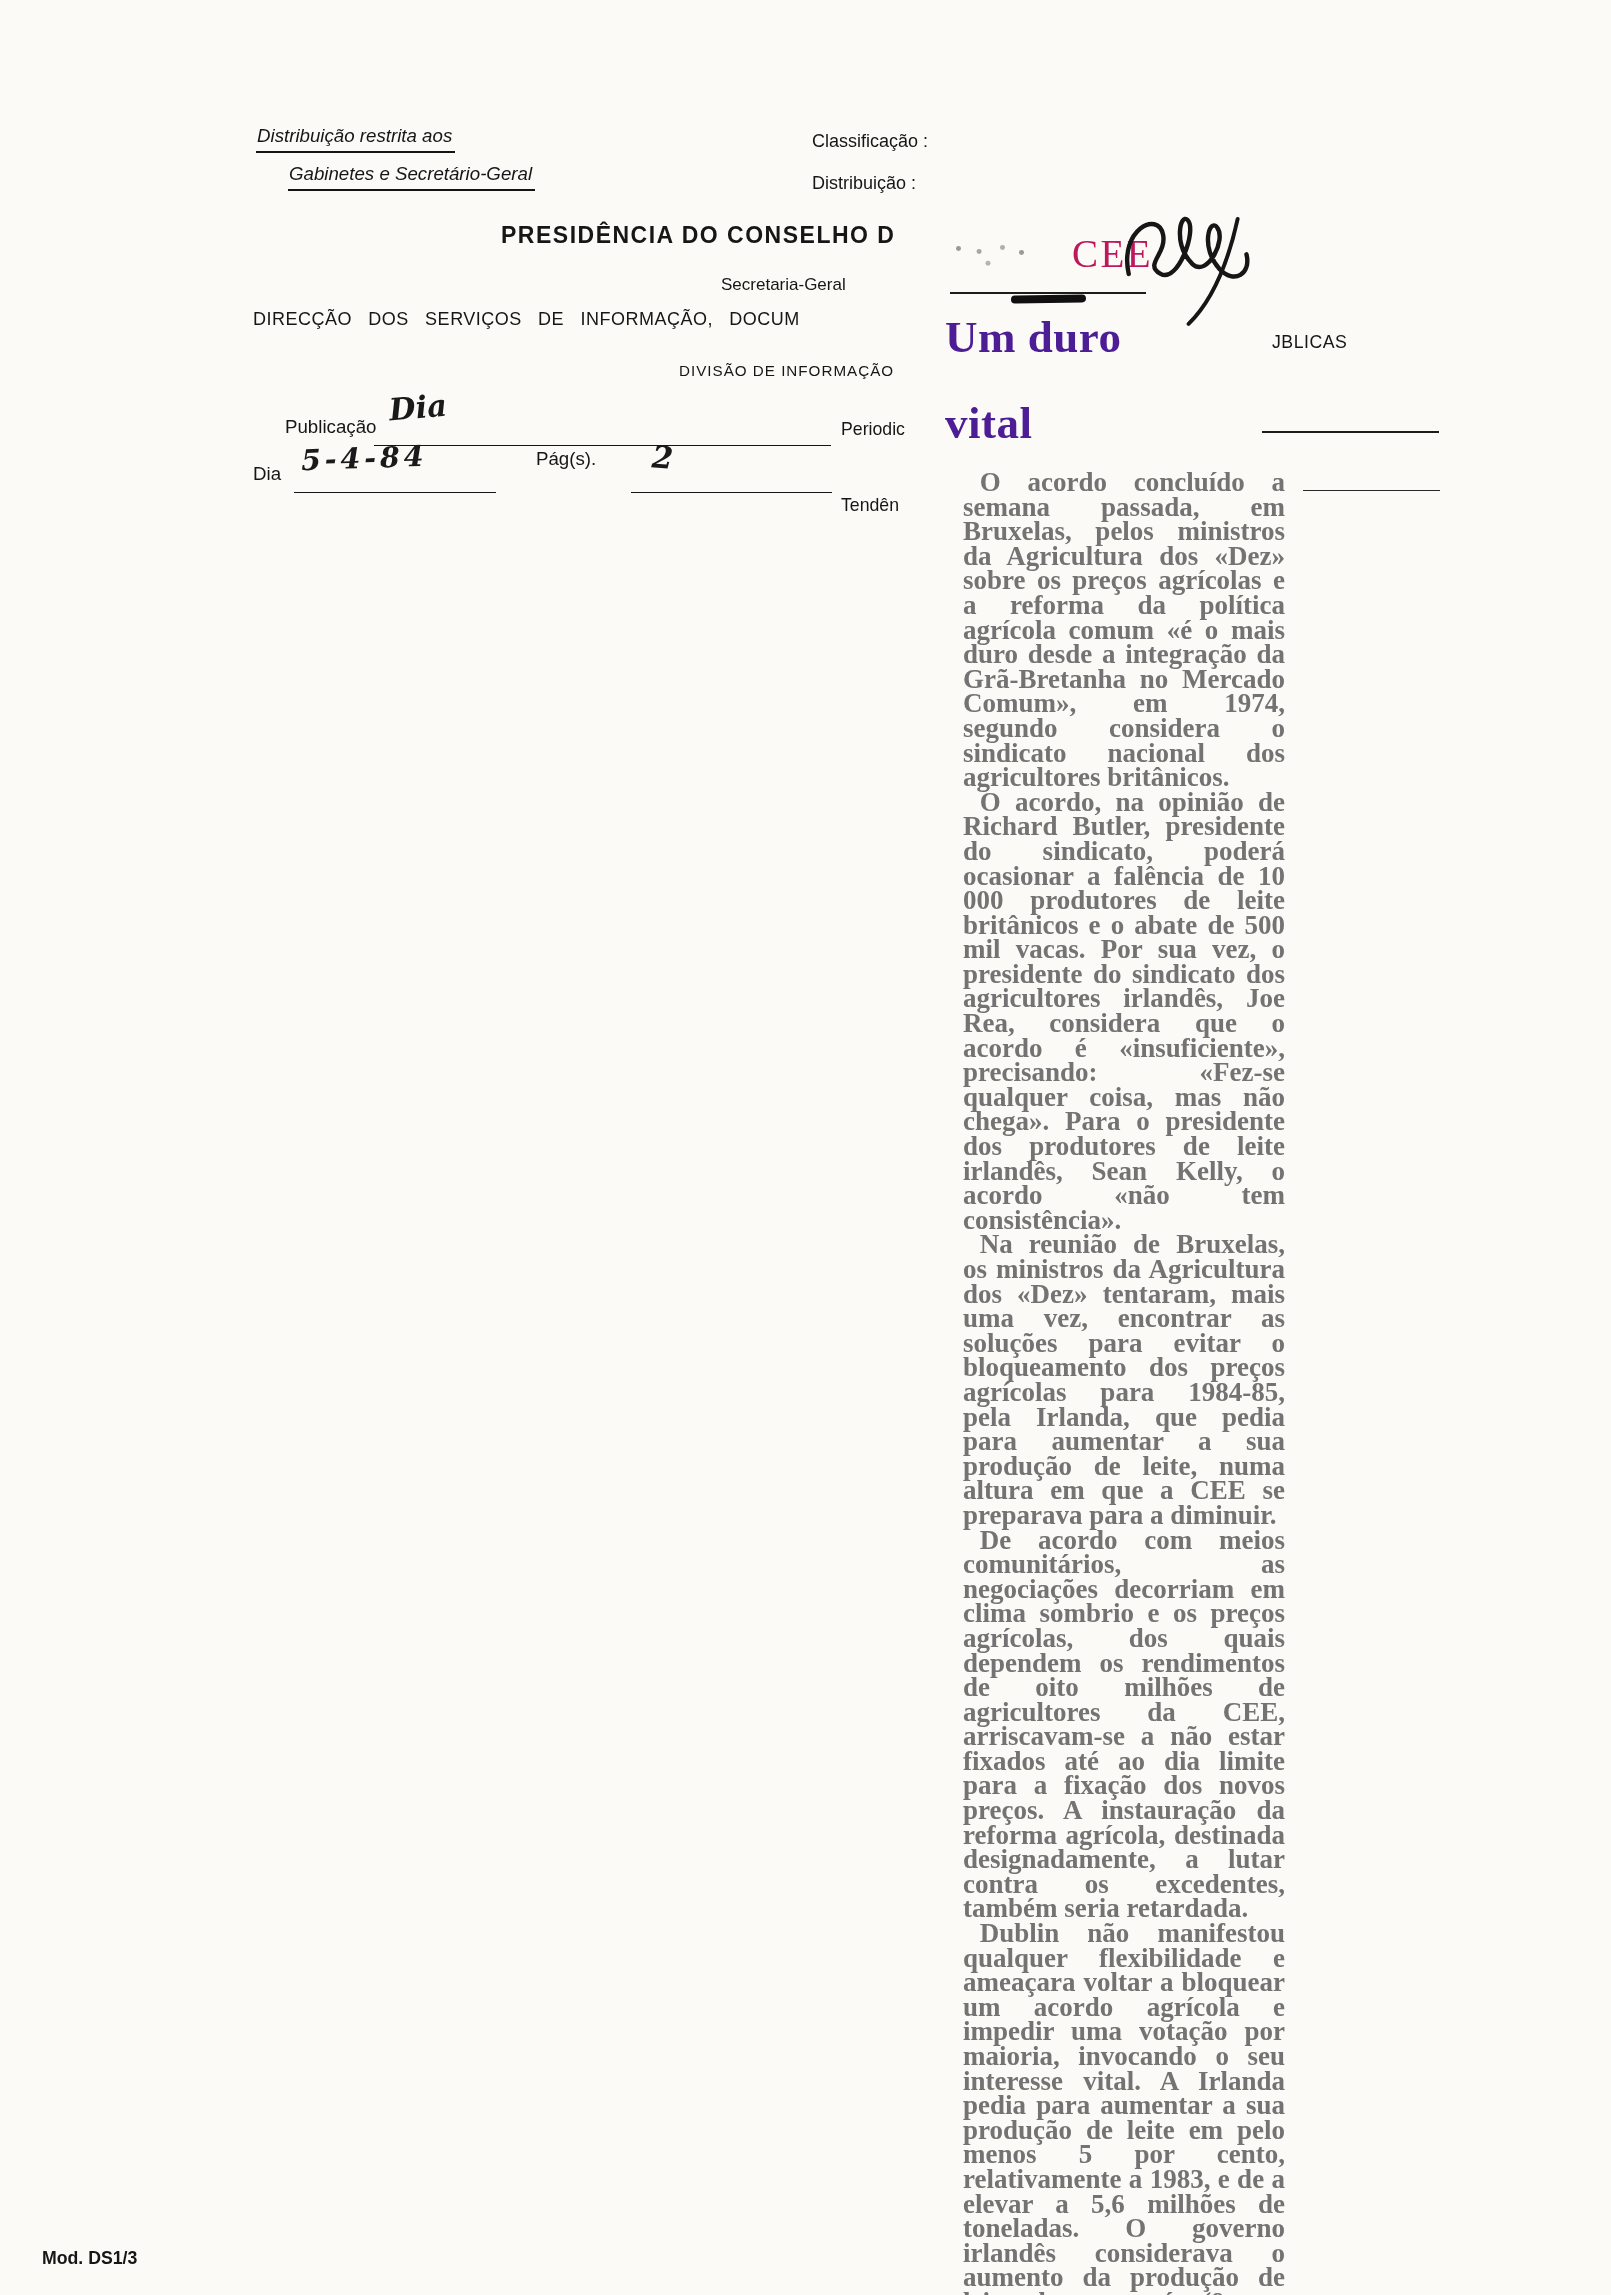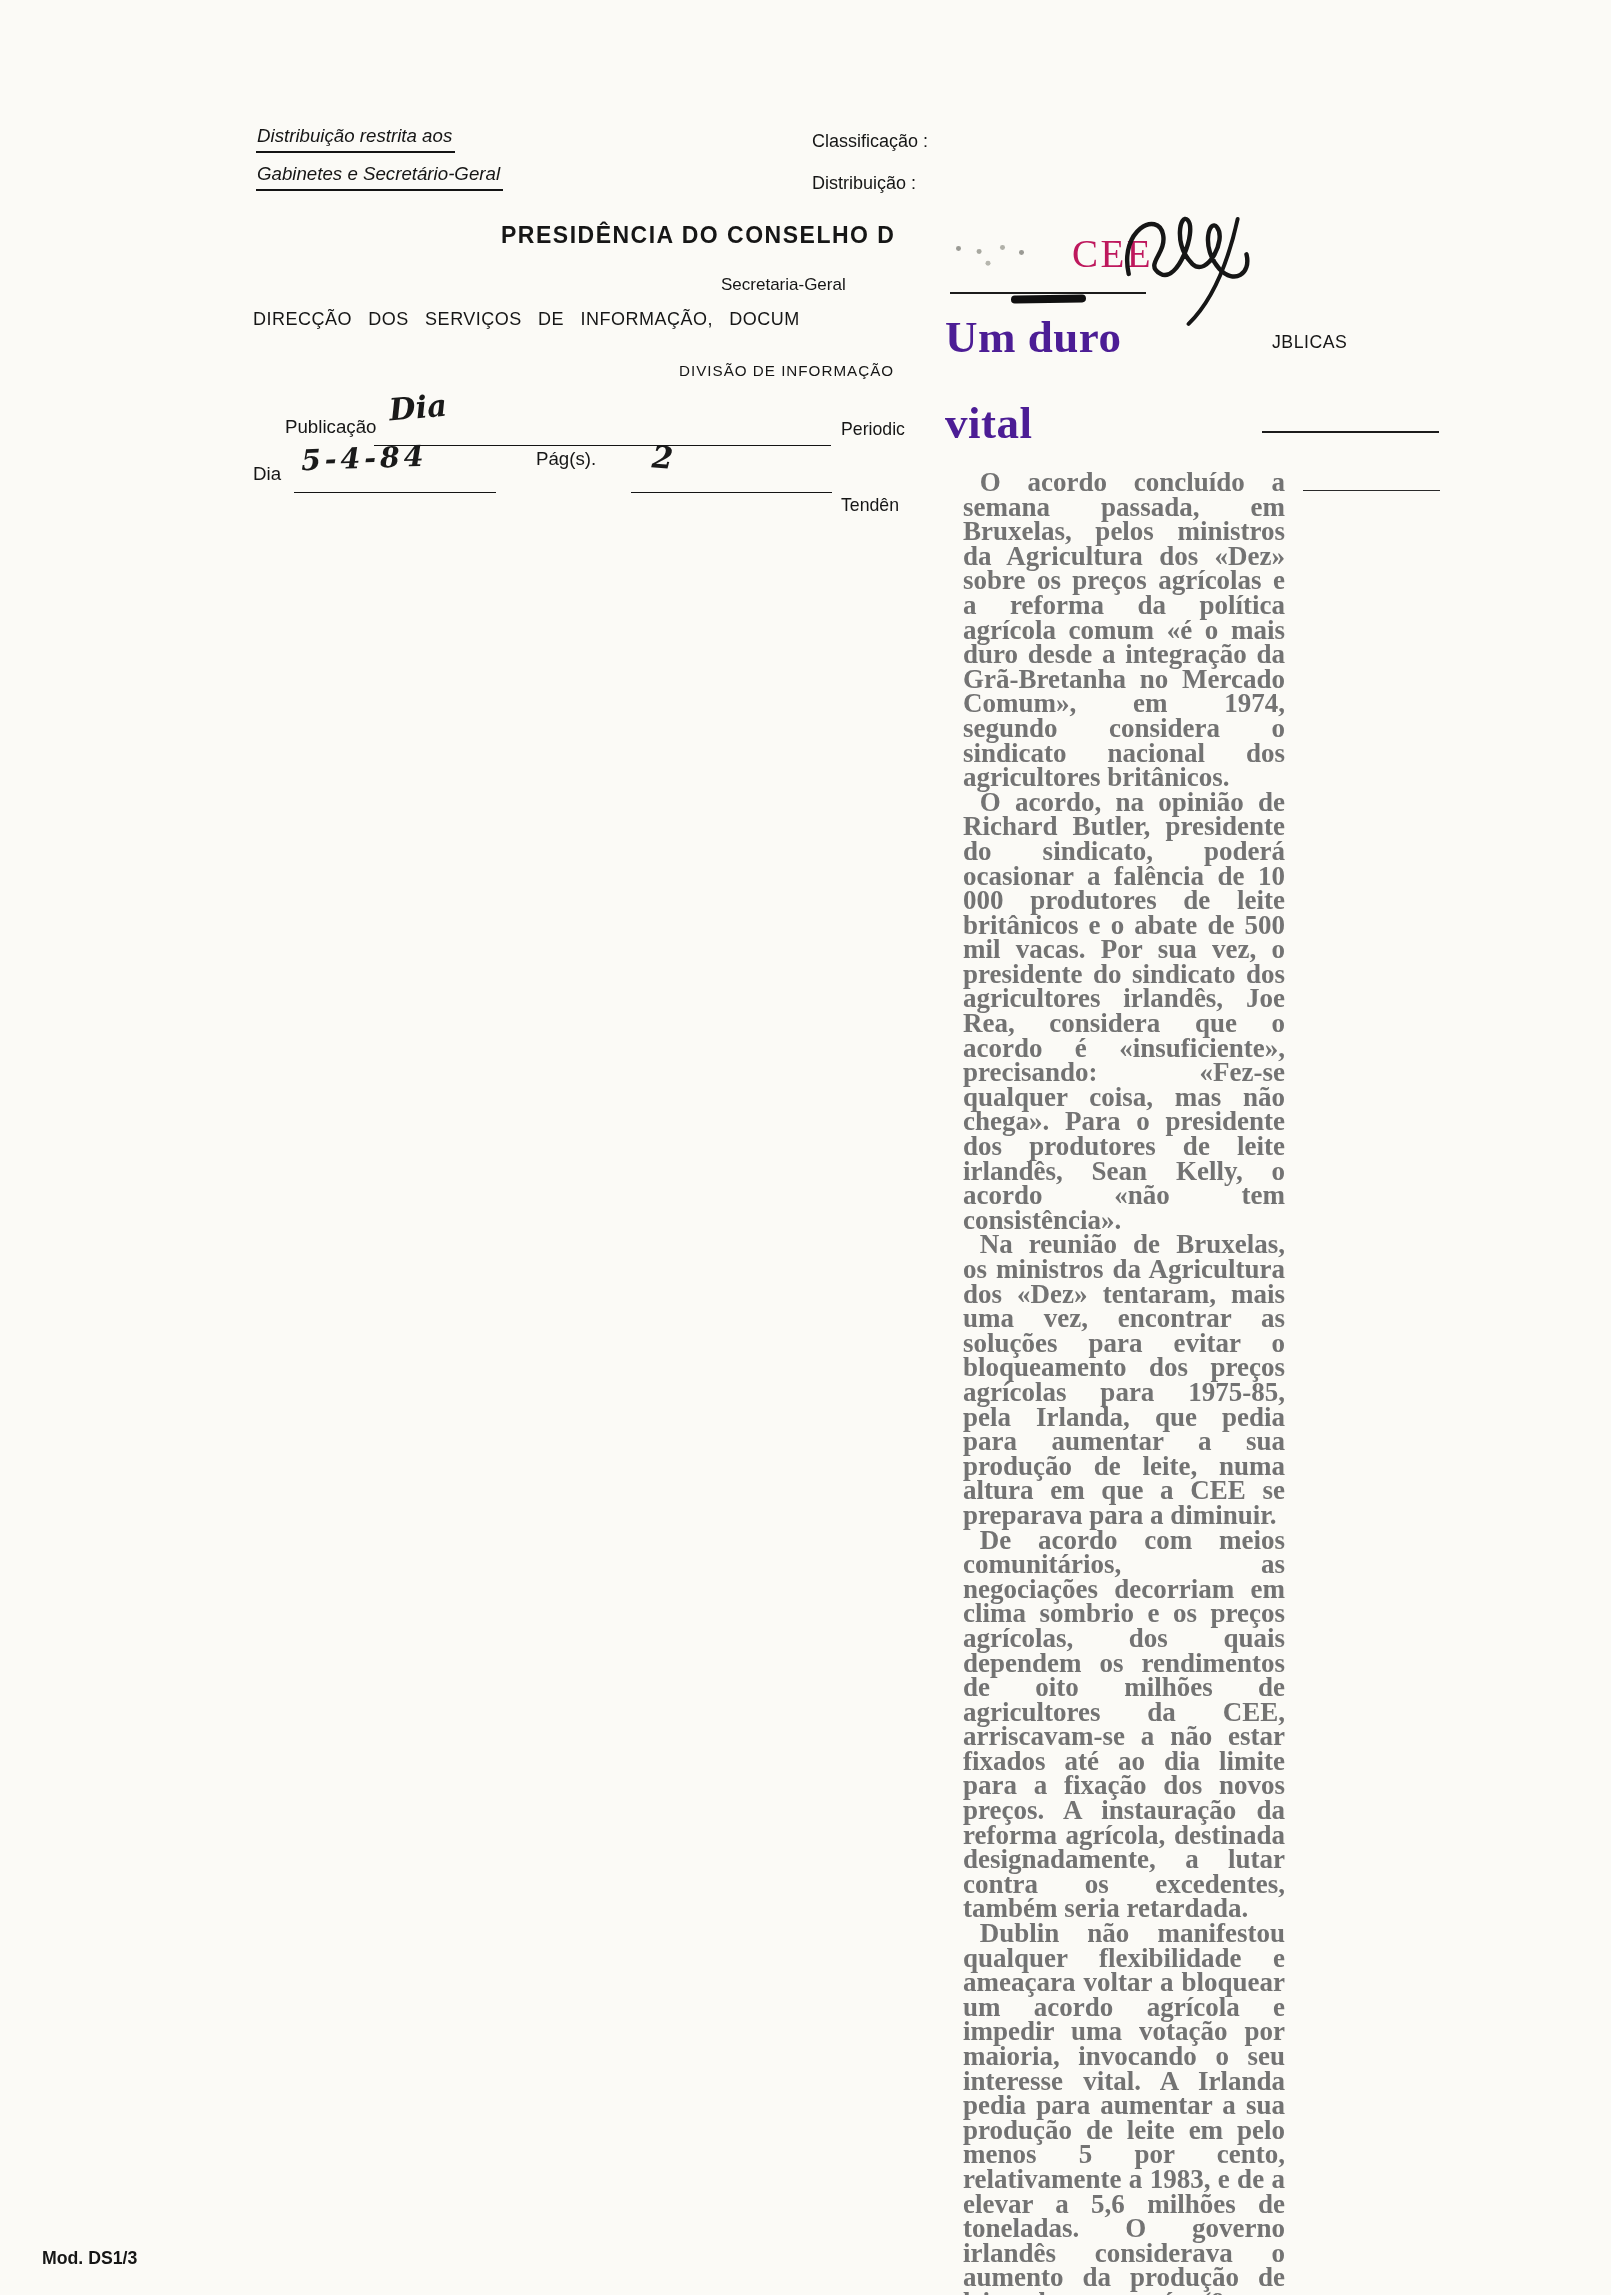--- a/index.html
+++ b/index.html
@@ -9,21 +9,21 @@
     margin:0 auto;
     background:#fbfaf6;
     font-family:"Liberation Sans",sans-serif;
     color:#161616;
     overflow:hidden;
   }
   .abs{position:absolute;}
   
   .restricted{left:256px;top:127px;font-style:italic;font-size:18.7px;line-height:1.0;}
   .restricted .u{display:inline-block;border-bottom:2px solid #141414;padding:0 2.9px 4.9px 1px;}
-  .restricted .row2{margin-top:12.8px;}
+  .restricted .row2{margin-top:12.8px;margin-left:32px;}
   .class-label{left:812px;top:131px;font-size:18px;}
   .dist-label{left:812px;top:173px;font-size:18px;}
   .org-title{left:501px;top:222px;font-size:23px;font-weight:bold;letter-spacing:1.5px;}
   .org-subtitle{left:721px;top:275px;font-size:17px;}
   .dept-left{left:253px;top:309px;font-size:18px;letter-spacing:0.5px;word-spacing:10.8px;}
   .dept-right{left:1272px;top:332px;font-size:17.7px;letter-spacing:0.5px;}
   .division{left:679px;top:362px;font-size:15.2px;letter-spacing:1px;}
   .lbl{font-size:18.7px;}
   .publicacao-label{left:253px;top:416px;margin-left:32px;}
   .periodic-label{left:841px;top:419px;font-size:17.7px;}
@@ -113,21 +113,21 @@
   <div class="abs headline">
     <div>Um duro</div>
     <div>vital</div>
   </div>
   <div class="abs rule-a"></div>
   <div class="abs rule-b"></div>
 
   <div class="abs article">
     <p>O acordo concluído a semana passada, em Bruxelas, pelos ministros da Agricultura dos «Dez» sobre os preços agrícolas e a reforma da política agrícola comum «é o mais duro desde a integração da Grã-Bretanha no Mercado Comum», em 1974, segundo considera o sindicato nacional dos agricultores britânicos.</p>
     <p>O acordo, na opinião de Richard Butler, presidente do sindicato, poderá ocasionar a falência de 10 000 produtores de leite britânicos e o abate de 500 mil vacas. Por sua vez, o presidente do sindicato dos agricultores irlandês, Joe Rea, considera que o acordo é «insuficiente», precisando: «Fez-se qualquer coisa, mas não chega». Para o presidente dos produtores de leite irlandês, Sean Kelly, o acordo «não tem consistência».</p>
-    <p>Na reunião de Bruxelas, os ministros da Agricultura dos «Dez» tentaram, mais uma vez, encontrar as soluções para evitar o bloqueamento dos preços agrícolas para 1975-85, pela Irlanda, que pedia para aumentar a sua produção de leite, numa altura em que a CEE se preparava para a diminuir.</p>
+    <p>Na reunião de Bruxelas, os ministros da Agricultura dos «Dez» tentaram, mais uma vez, encontrar as soluções para evitar o bloqueamento dos preços agrícolas para 1984-85, pela Irlanda, que pedia para aumentar a sua produção de leite, numa altura em que a CEE se preparava para a diminuir.</p>
     <p>De acordo com meios comunitários, as negociações decorriam em clima sombrio e os preços agrícolas, dos quais dependem os rendimentos de oito milhões de agricultores da CEE, arriscavam-se a não estar fixados até ao dia limite para a fixação dos novos preços. A instauração da reforma agrícola, destinada designadamente, a lutar contra os excedentes, também seria retardada.</p>
     <p>Dublin não manifestou qualquer flexibilidade e ameaçara voltar a bloquear um acordo agrícola e impedir uma votação por maioria, invocando o seu interesse vital. A Irlanda pedia para aumentar a sua produção de leite em pelo menos 5 por cento, relativamente a 1983, e de a elevar a 5,6 milhões de toneladas. O governo irlandês considerava o aumento da produção de leite do seu país (9 por cento do PNB) como vital para a economia do Eire e recusava submeter-se à redução da produção, que será este ano a regra na CEE.</p>
   </div>
 
   <div class="abs mod-label">Mod. DS1/3</div>
 
 </div>
 
 
 </body></html>

